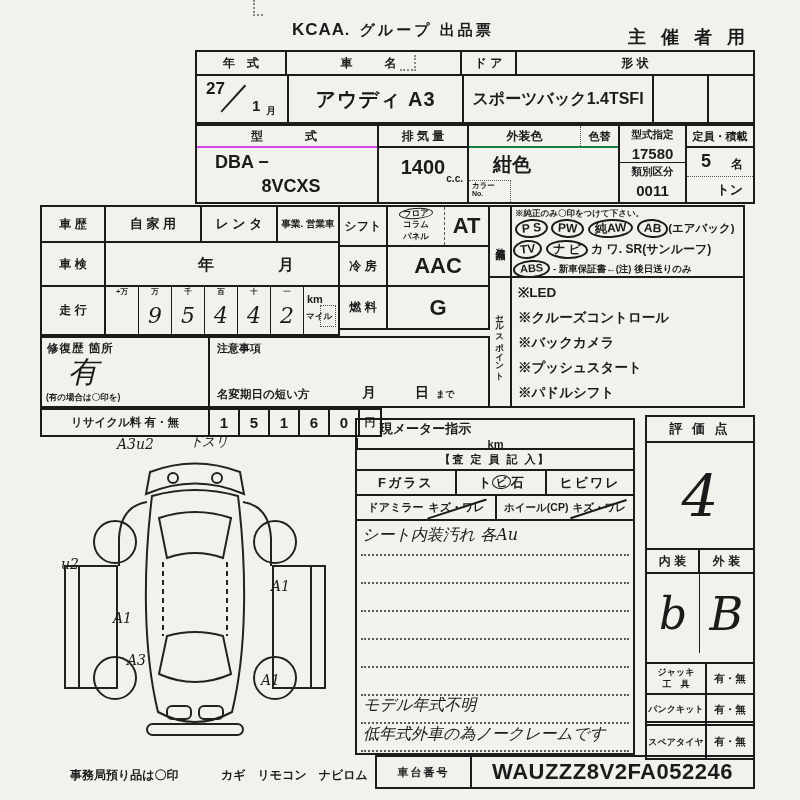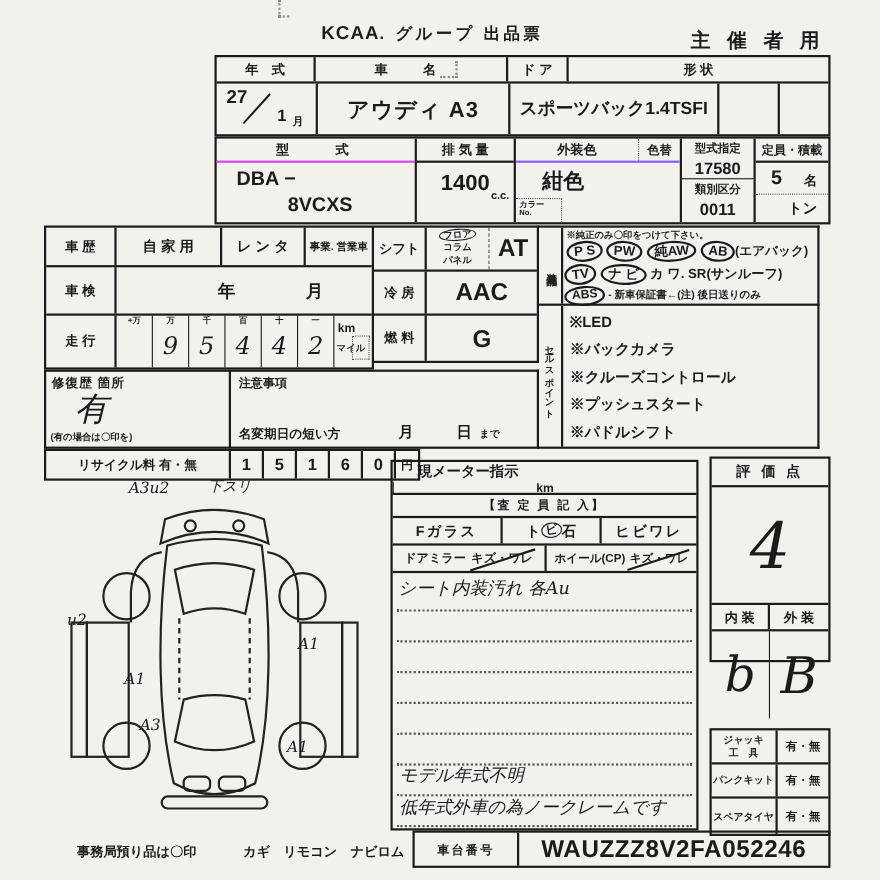--- a/index.html
+++ b/index.html
@@ -65,21 +65,21 @@
           <div>DBA −</div>
           <div style="text-align:center;">8VCXS</div>
         </div>
       </div>
       <div class="br" style="width:88px;position:relative;">
         <div class="c bold" style="height:22px;border-bottom:2px solid #1b1b1b;font-size:12px;">排 気 量</div>
         <div class="c bold" style="height:38px;font-size:20px;">1400</div>
         <span class="abs bold" style="right:4px;bottom:18px;font-size:10px;">c.c.</span>
       </div>
       <div class="br" style="width:149px;position:relative;">
-        <div class="flex" style="height:22px;border-bottom:2px solid #8b5cf6;">
+        <div class="flex" style="height:22px;border-bottom:2px solid #15803d;">
           <div class="c bold" style="width:112px;font-size:12px;border-right:1.5px dotted #555;">外装色</div>
           <div class="c bold" style="flex:1;font-size:11px;">色替</div>
         </div>
         <div class="bold" style="padding:4px 0 0 24px;font-size:19px;">紺色</div>
         <div class="abs" style="left:0;bottom:0;width:42px;height:22px;border-top:1.5px dotted #555;border-right:1.5px dotted #555;padding:1px 0 0 3px;line-height:1;">
           <div style="font-size:7.5px;font-weight:bold;">カラー</div>
           <div style="font-size:7px;font-weight:bold;">No.</div>
         </div>
       </div>
       <div class="br" style="width:65px;">
@@ -213,22 +213,22 @@
         <span class="oval" style="font-size:11px;transform:rotate(-4deg);">ABS</span>
         <span>‐ 新車保証書←(注) 後日送りのみ</span>
       </div>
     </div>
   </div>
 
   <div class="abs bx flex" style="left:490px;top:278px;width:255px;height:130px;border-left:none;border-top:none;">
     <div class="c br vert bold" style="width:22px;font-size:8.5px;">セールスポイント</div>
     <div style="flex:1;padding:3px 0 0 6px;">
       <div style="font-size:13.5px;font-weight:bold;line-height:1.85;">※LED</div>
+      <div style="font-size:13.5px;font-weight:bold;line-height:1.85;">※クルーズコントロール</div>
       <div style="font-size:13.5px;font-weight:bold;line-height:1.85;">※バックカメラ</div>
-      <div style="font-size:13.5px;font-weight:bold;line-height:1.85;">※クルーズコントロール</div>
       <div style="font-size:13.5px;font-weight:bold;line-height:1.85;">※プッシュスタート</div>
       <div style="font-size:13.5px;font-weight:bold;line-height:1.85;">※パドルシフト</div>
     </div>
   </div>
 
   <div class="abs" style="left:55px;top:440px;width:280px;height:310px;">
     <svg width="280" height="310" viewBox="0 0 280 310">
       <g fill="none" stroke="#22221f" stroke-width="2">
         <path d="M95,32 Q140,15 185,32 L189,54 Q140,33 91,54 Z"></path>
         <circle cx="118" cy="38" r="5"></circle>
@@ -301,21 +301,21 @@
       <div class="dotline" style="top:145px;"></div>
       <div class="dotline" style="top:173px;"></div>
       <div class="dotline" style="top:201px;"></div>
       <div class="dotline" style="top:229px;"></div>
       <div class="abs hand" style="left:5px;top:4px;font-size:16px;white-space:nowrap;">シート内装汚れ  各Au</div>
       <div class="abs hand" style="left:6px;top:174px;font-size:16px;white-space:nowrap;">モデル年式不明</div>
       <div class="abs hand" style="left:6px;top:203px;font-size:16px;white-space:nowrap;">低年式外車の為ノークレームです</div>
     </div>
   </div>
 
-  <div class="abs bx" style="left:645px;top:415px;width:110px;height:187px;">
+  <div class="abs bx" style="left:645px;top:415px;width:110px;height:308px;">
     <div class="c bb bold" style="height:26px;font-size:13px;letter-spacing:3px;">評 価 点</div>
     <div class="c hand" style="height:105px;font-size:58px;">4</div>
     <div class="flex" style="height:26px;border-top:2px solid #1b1b1b;border-bottom:2px solid #1b1b1b;">
       <div class="c br bold" style="width:53px;font-size:12px;">内 装</div>
       <div class="c bold" style="flex:1;font-size:12px;">外 装</div>
     </div>
     <div class="flex" style="height:79px;">
       <div class="c hand br" style="width:53px;font-size:44px;border-right-width:1.5px;">b</div>
       <div class="c hand" style="flex:1;font-size:46px;">B</div>
     </div>

